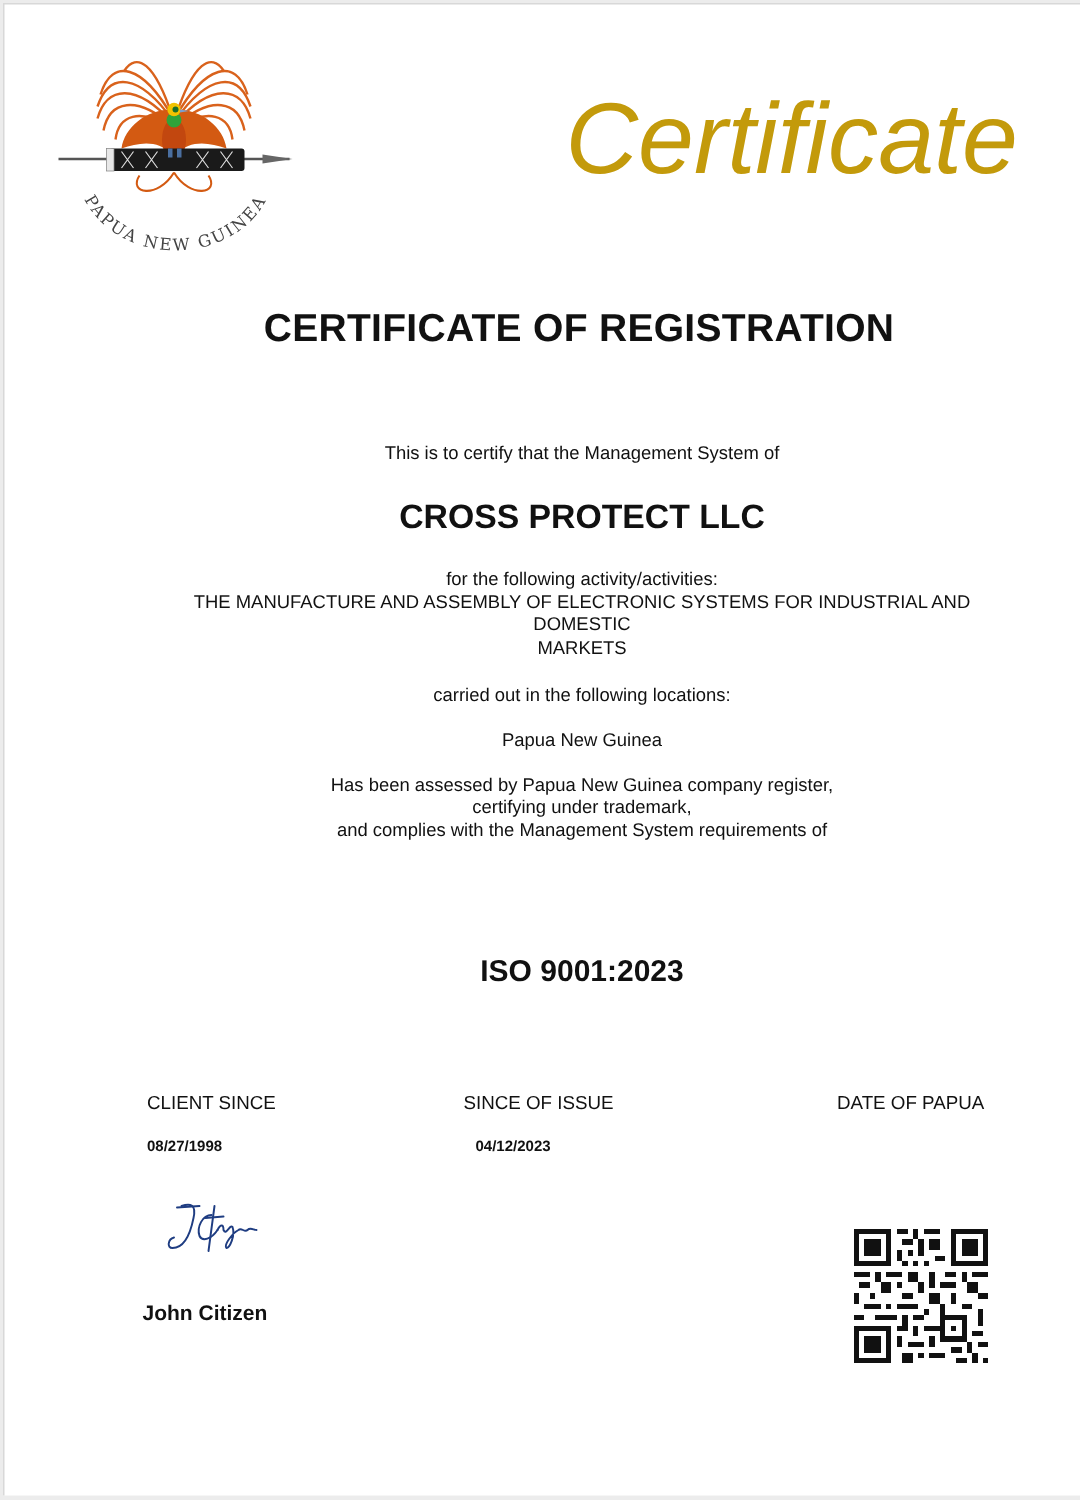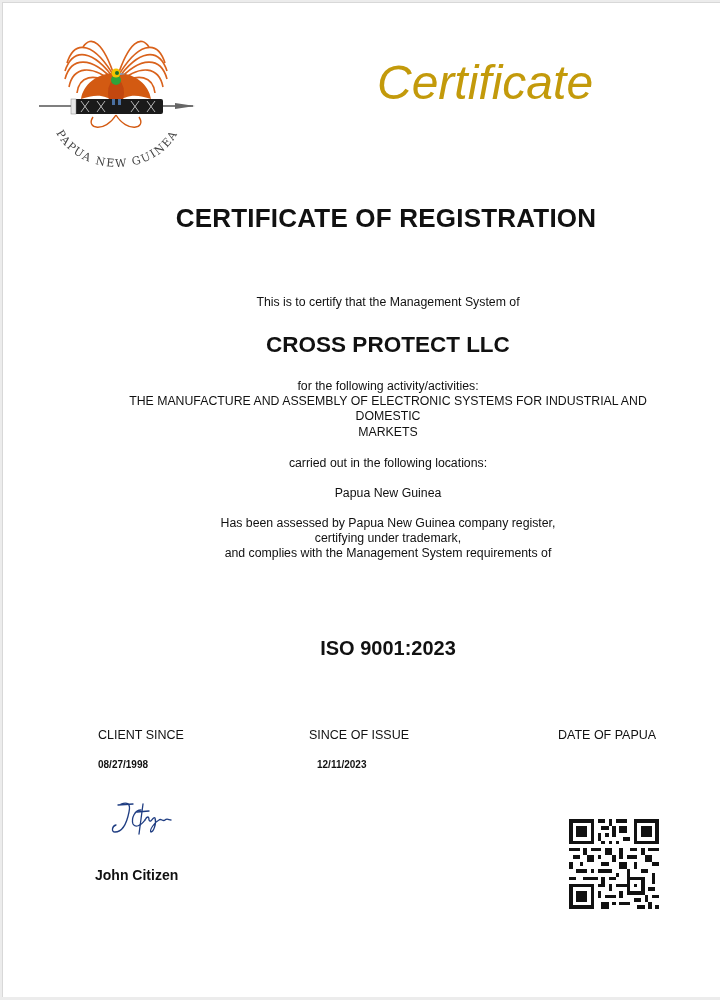--- a/index.html
+++ b/index.html
@@ -1,21 +1,21 @@
 <!DOCTYPE html>
 <html><head>
 <meta charset="utf-8">
 <style>
   html, body { margin:0; padding:0; }
   body { width:720px; height:1000px; background:#ececec; position:relative; overflow:hidden; font-family:"Liberation Sans", sans-serif; color:#111; }
   .page { position:absolute; left:2px; top:2px; width:718px; height:994px; background:#fff; border-top:1px solid #d8d8d8; border-left:1px solid #d8d8d8; }
   .abs { position:absolute; }
   .center { left:0; width:770px; text-align:center; }
   .emblem { left:32px; top:30px; width:165px; height:140px; }
-  .cert-script { left:374px; top:56px; font-size:48px; font-style:italic; color:#c39a0b; letter-spacing:0px; line-height:1; }
+  .cert-script { left:374px; top:56px; font-size:67px; font-style:italic; color:#c39a0b; letter-spacing:0px; line-height:1; }
   .main-title { left:0; width:770px; text-align:center; top:200px; font-size:26px; font-weight:bold; letter-spacing:0.2px; }
   .txt { font-size:12.3px; line-height:15.5px; text-align:center; }
   .company { font-size:22.5px; font-weight:bold; }
   .iso { font-size:20px; font-weight:bold; }
   .lbl { font-size:12.5px; }
   .val { font-size:10px; font-weight:bold; }
   .signer { font-size:14px; font-weight:bold;text-align:center; }
 </style>
 </head>
 <body>
@@ -94,21 +94,21 @@
   <div class="abs center txt" style="top:513px;">Has been assessed by Papua New Guinea company register,</div>
   <div class="abs center txt" style="top:528px;">certifying under trademark,</div>
   <div class="abs center txt" style="top:543px;">and complies with the Management System requirements of</div>
 
   <div class="abs center iso" style="top:634px;">ISO 9001:2023</div>
 
   <div class="abs lbl" style="left:95px; top:725px;">CLIENT SINCE</div>
   <div class="abs val" style="left:95px; top:756px;">08/27/1998</div>
 
   <div class="abs lbl" style="left:306px; top:725px;">SINCE OF ISSUE</div>
-  <div class="abs val" style="left:314px; top:756px;">12/11/2023</div>
+  <div class="abs val" style="left:314px; top:756px;">04/12/2023</div>
 
   <div class="abs lbl" style="left:555px; top:725px;">DATE OF PAPUA</div>
   <div class="abs val" style="left:581px; top:777px;margin-top:44px;">04/10/2025</div>
 
   <div class="abs" style="left:106px; top:795px; width:64px; height:42px;">
     <svg width="64" height="42" viewBox="0 0 64 42">
       <g stroke="#1f3d82" stroke-width="1.3" fill="none" stroke-linecap="round">
         <path d="M12 6 C18 4, 22 5, 20 14 C18 24, 14 34, 6 34 C2 34, 3 28, 7 27"></path>
         <path d="M9 7 L24 6"></path>
         <path d="M32 12 C26 12, 22 20, 24 26 C26 30, 32 28, 36 22"></path>

